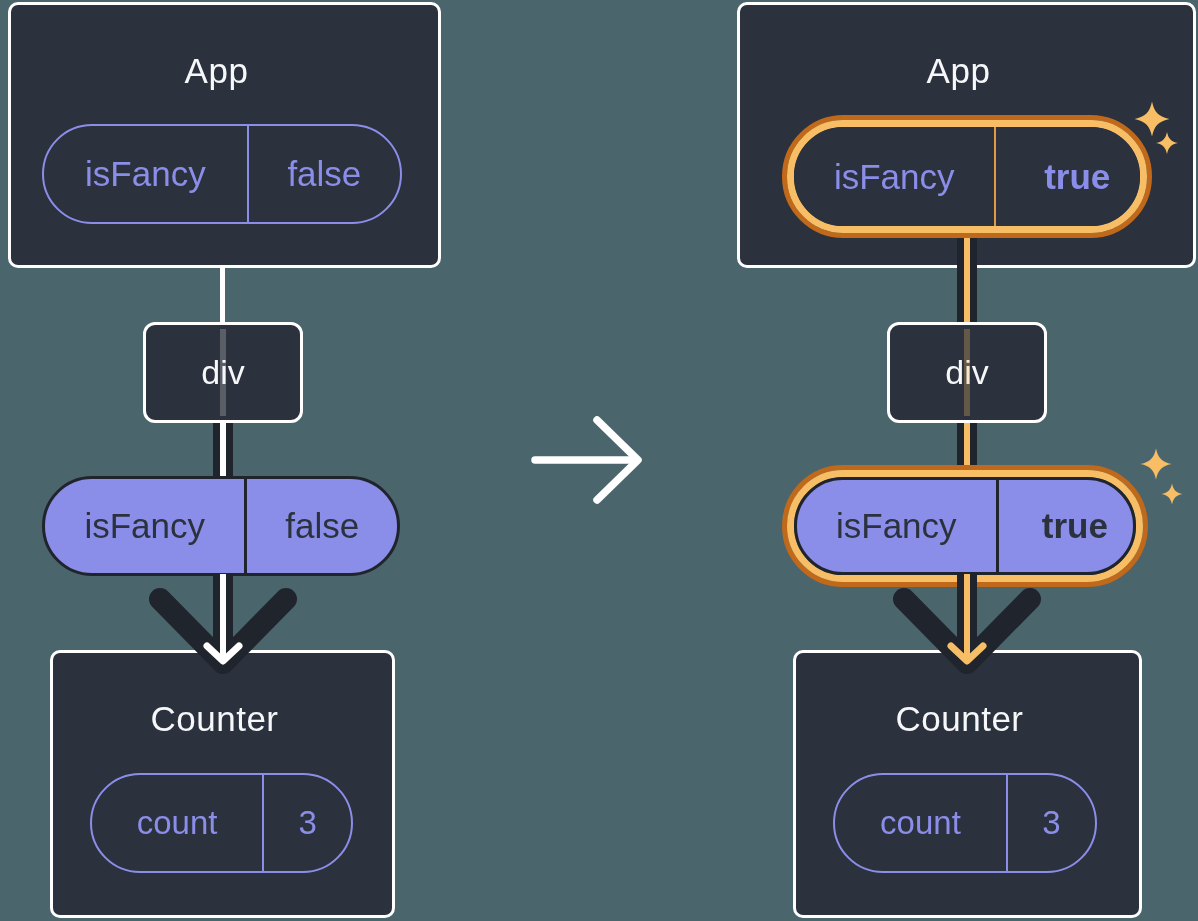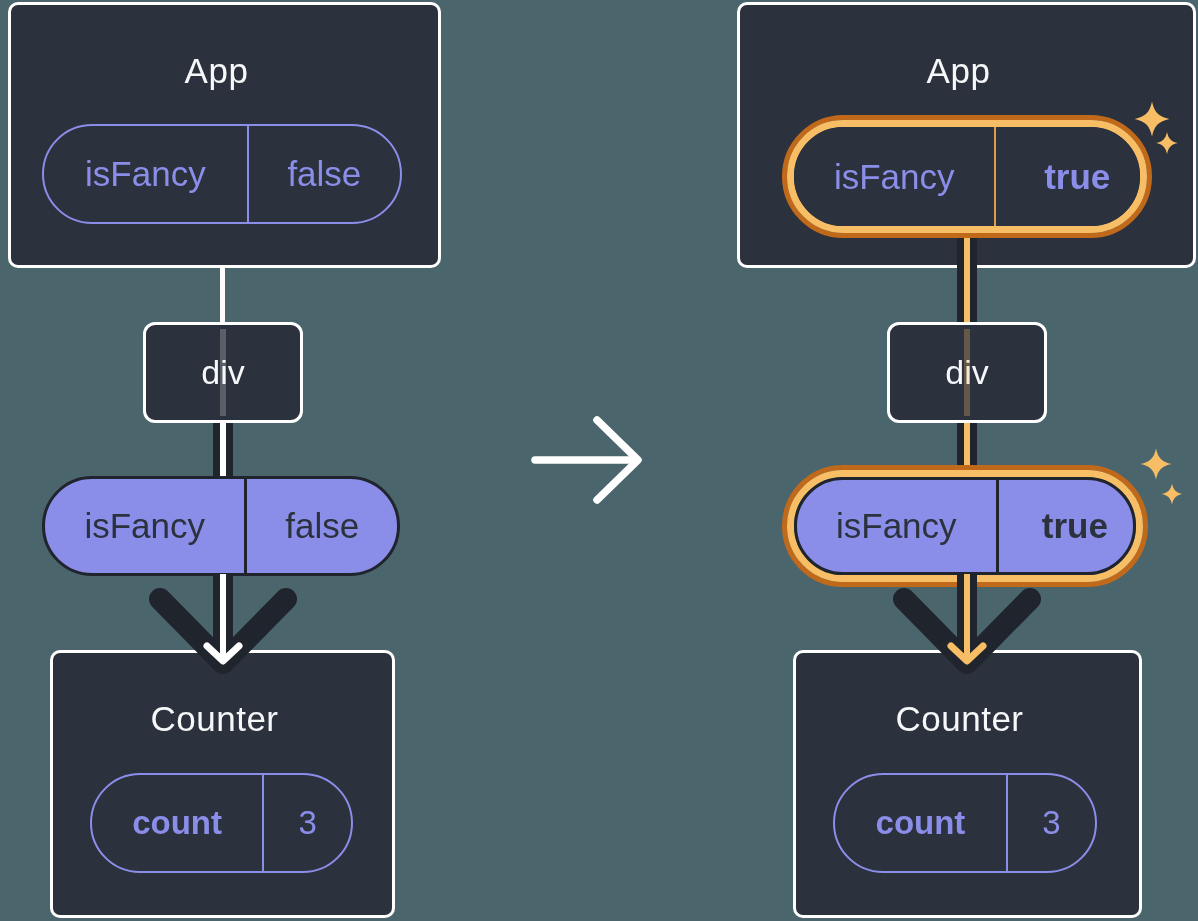--- a/index.html
+++ b/index.html
@@ -44,21 +44,21 @@
 
   
   .pill{
     position:absolute;display:flex;align-items:stretch;
     border-radius:60px;font-size:35px;z-index:2;
   }
   .pill-cell{display:flex;align-items:center;justify-content:center;}
   .pill.outline{border:2.5px solid var(--purple);color:var(--purple);}
   .pill.outline .pill-cell.name{width:57.5%;border-right:2px solid var(--purple);}
   .pill.outline .pill-cell.value{flex:1;}
-  .pill.outline.small .pill-cell.name{width:66.5%;font-weight:bold;}
+  .pill.outline.small .pill-cell.name{width:66.5%;}
   .pill.filled{
     background:var(--purple);border:3px solid var(--dark-line);color:var(--text-dark);
   }
   .pill.filled .pill-cell.name{width:57.5%;border-right:3px solid var(--dark-line);}
   .pill.filled .pill-cell.value{flex:1;}
   .bold{font-weight:700;margin-left:18px;}
 
   
   .ring{
     position:absolute;border:5px solid var(--orange-dark);border-radius:62px;z-index:2;

